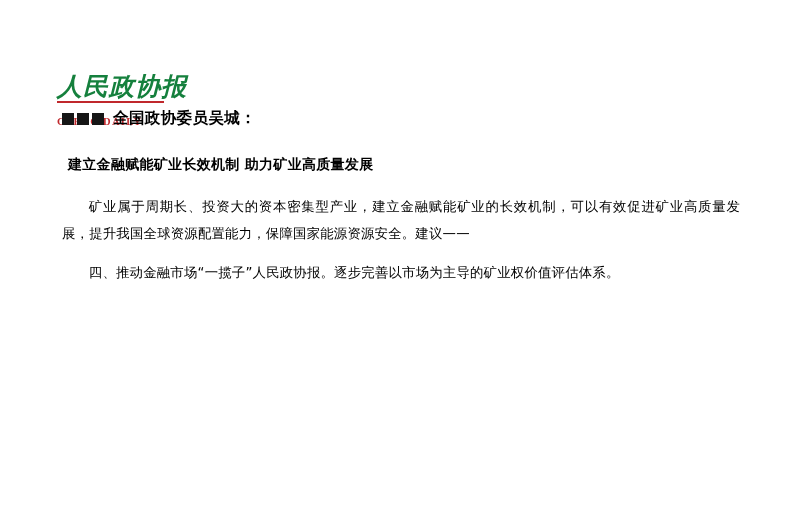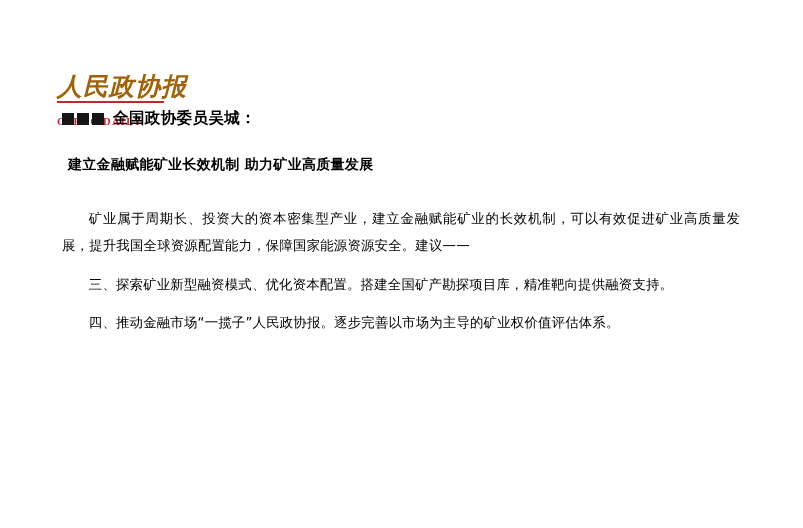--- a/index.html
+++ b/index.html
@@ -25,21 +25,21 @@
     top: 74px;
     width: 170px;
     user-select: none;
   }
   .masthead-cn {
     font-family: "DejaVu Serif", serif;
     font-weight: bold;
     font-style: italic;
     font-size: 25px;
     line-height: 1.05;
-    color: #a16207;
+    color: #15803d;
     letter-spacing: 1px;
     white-space: nowrap;
   }
   .masthead-rule {
     margin-top: 1px;
     width: 107px;
     height: 2px;
     background: #c0282c;
   }
   .masthead-en {
@@ -84,21 +84,21 @@
     letter-spacing: 0.4px;
     white-space: nowrap;
   }
 
   .subhead {
     font-family: "DejaVu Sans", sans-serif;
     font-weight: bold;
     font-size: 14px;
     color: #000000;
     margin-left: 6px;
-    margin-bottom: 32px;
+    margin-bottom: 20px;
     letter-spacing: 0.3px;
   }
 
   p.para {
     font-family: "DejaVu Sans", sans-serif;
     font-size: 13.4px;
     line-height: 2.0;
     color: #000000;
     margin: 0 12px 12px 0;
     text-align: justify;
@@ -127,18 +127,17 @@
         <span class="sq"></span>
         <span class="sq"></span>
         <span class="sq"></span>
       </span>
       <span class="byline">全国政协委员吴城：</span>
     </div>
 
     <div class="subhead">建立金融赋能矿业长效机制 助力矿业高质量发展</div>
 
     <p class="para">矿业属于周期长、投资大的资本密集型产业，建立金融赋能矿业的长效机制，可以有效促进矿业高质量发展，提升我国全球资源配置能力，保障国家能源资源安全。建议——</p>
-    <p class="para">三、探索矿业新型融资模式、优化资本配置。搭建全国矿产勘探项目库，精准靶向提供融资支持。</p>
     <p class="para">四、推动金融市场“一揽子”人民政协报。逐步完善以市场为主导的矿业权价值评估体系。</p>
 
   </div>
 
 </div>
 
 </body></html>

